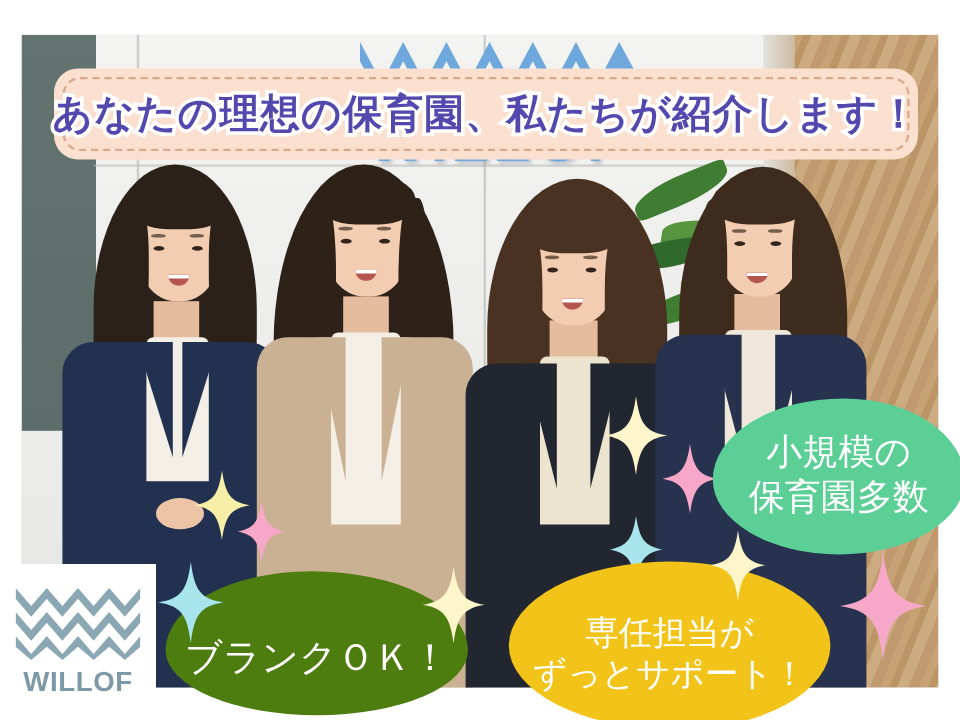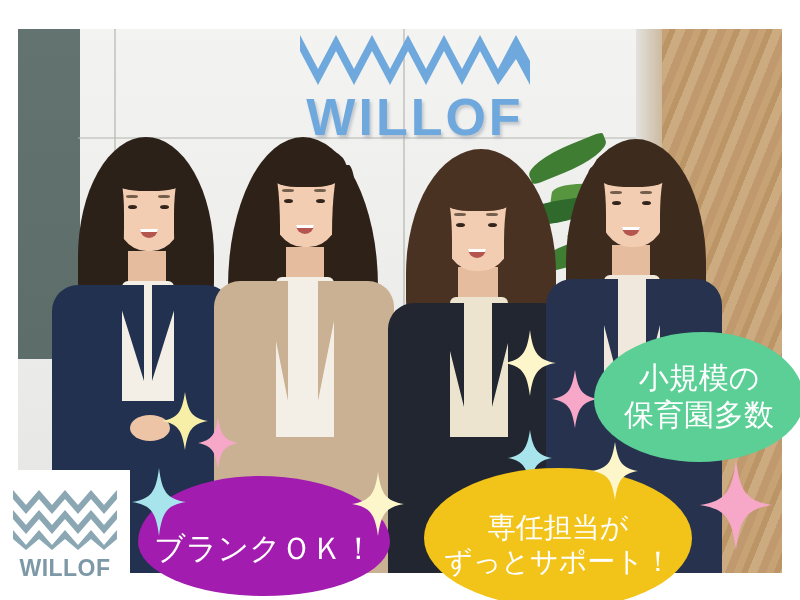--- a/index.html
+++ b/index.html
@@ -251,21 +251,21 @@
     left: 222px; top: 398px;
     width: 340px; height: 86px;
     background: #f984b0;
     border-radius: 48% 52% 46% 54% / 60% 58% 42% 40%;
     font-size: 31px;
     z-index: 15;
   }
   .badge-blue {
     left: 138px; top: 476px;
     width: 252px; height: 120px;
-    background: #a21caf;
+    background: #4d7c0f;
     border-radius: 48% 52% 50% 50% / 55% 55% 45% 45%;
     font-size: 31px;
     z-index: 17;
     padding-top: 26px;
     box-sizing: border-box;
   }
   .badge-yellow {
     left: 424px; top: 468px;
     width: 268px; height: 140px;
     background: #f2c318;
@@ -416,20 +416,24 @@
       <div class="eye" style="left:624px; top:172px;"></div>
       <div class="mouth" style="left:604px; top:198px;"></div>
       <div class="shirt" style="left:586px; top:246px; width:56px; height:140px; background:#f0e8dc;"></div>
       <div class="body" style="left:528px; top:250px; width:176px; height:296px; background:#27334e;"></div>
       <div class="shirt" style="left:588px; top:250px; width:50px; height:118px; background:#f0e8dc; z-index:7;"></div>
       <div class="lapelL" style="left:574px; top:250px; width:0; height:0; border-left:26px solid transparent; border-top:100px solid #27334e;"></div>
       <div class="lapelR" style="left:628px; top:250px; width:0; height:0; border-right:26px solid transparent; border-top:100px solid #27334e;"></div>
     </div>
   </div>
 
+  <div class="banner">
+    <div class="banner-dash"></div>
+    <div class="banner-text">あなたの理想の保育園、私たちが紹介します！</div>
+  </div>
 
   <div class="sparkle" style="left:162px; top:392px; width:46px; height:58px; z-index:14;">
     <svg viewBox="0 0 46 58">
         <path fill="#F7EFA8" d="M23 0 C26 20 30 26 46 29 C30 32 26 38 23 58 C20 38 16 32 0 29 C16 26 20 20 23 0 Z"></path>
       </svg>
   </div>
   <div class="sparkle" style="left:198px; top:418px; width:40px; height:50px; z-index:14;">
     <svg viewBox="0 0 40 50">
         <path fill="#F7A8C8" d="M20 0 C23 17 26 22 40 25 C26 28 23 33 20 50 C17 33 14 28 0 25 C14 22 17 17 20 0 Z"></path>
       </svg>

